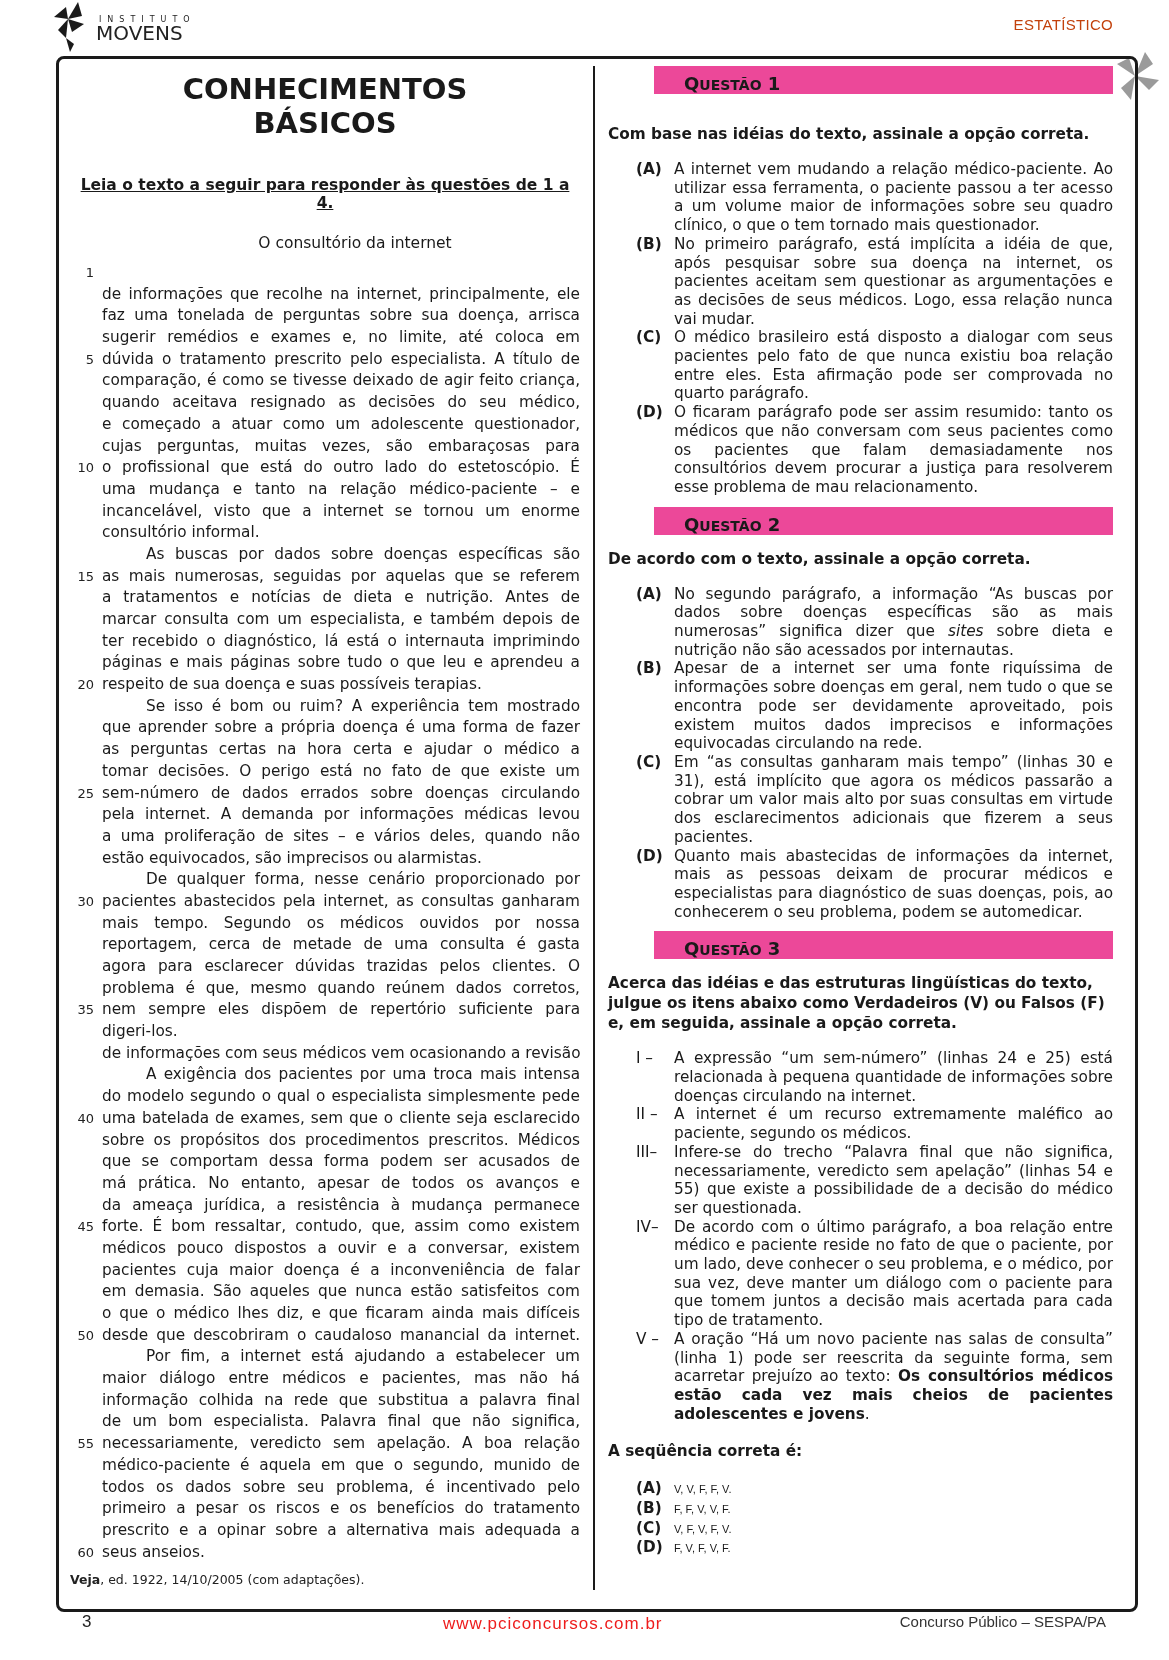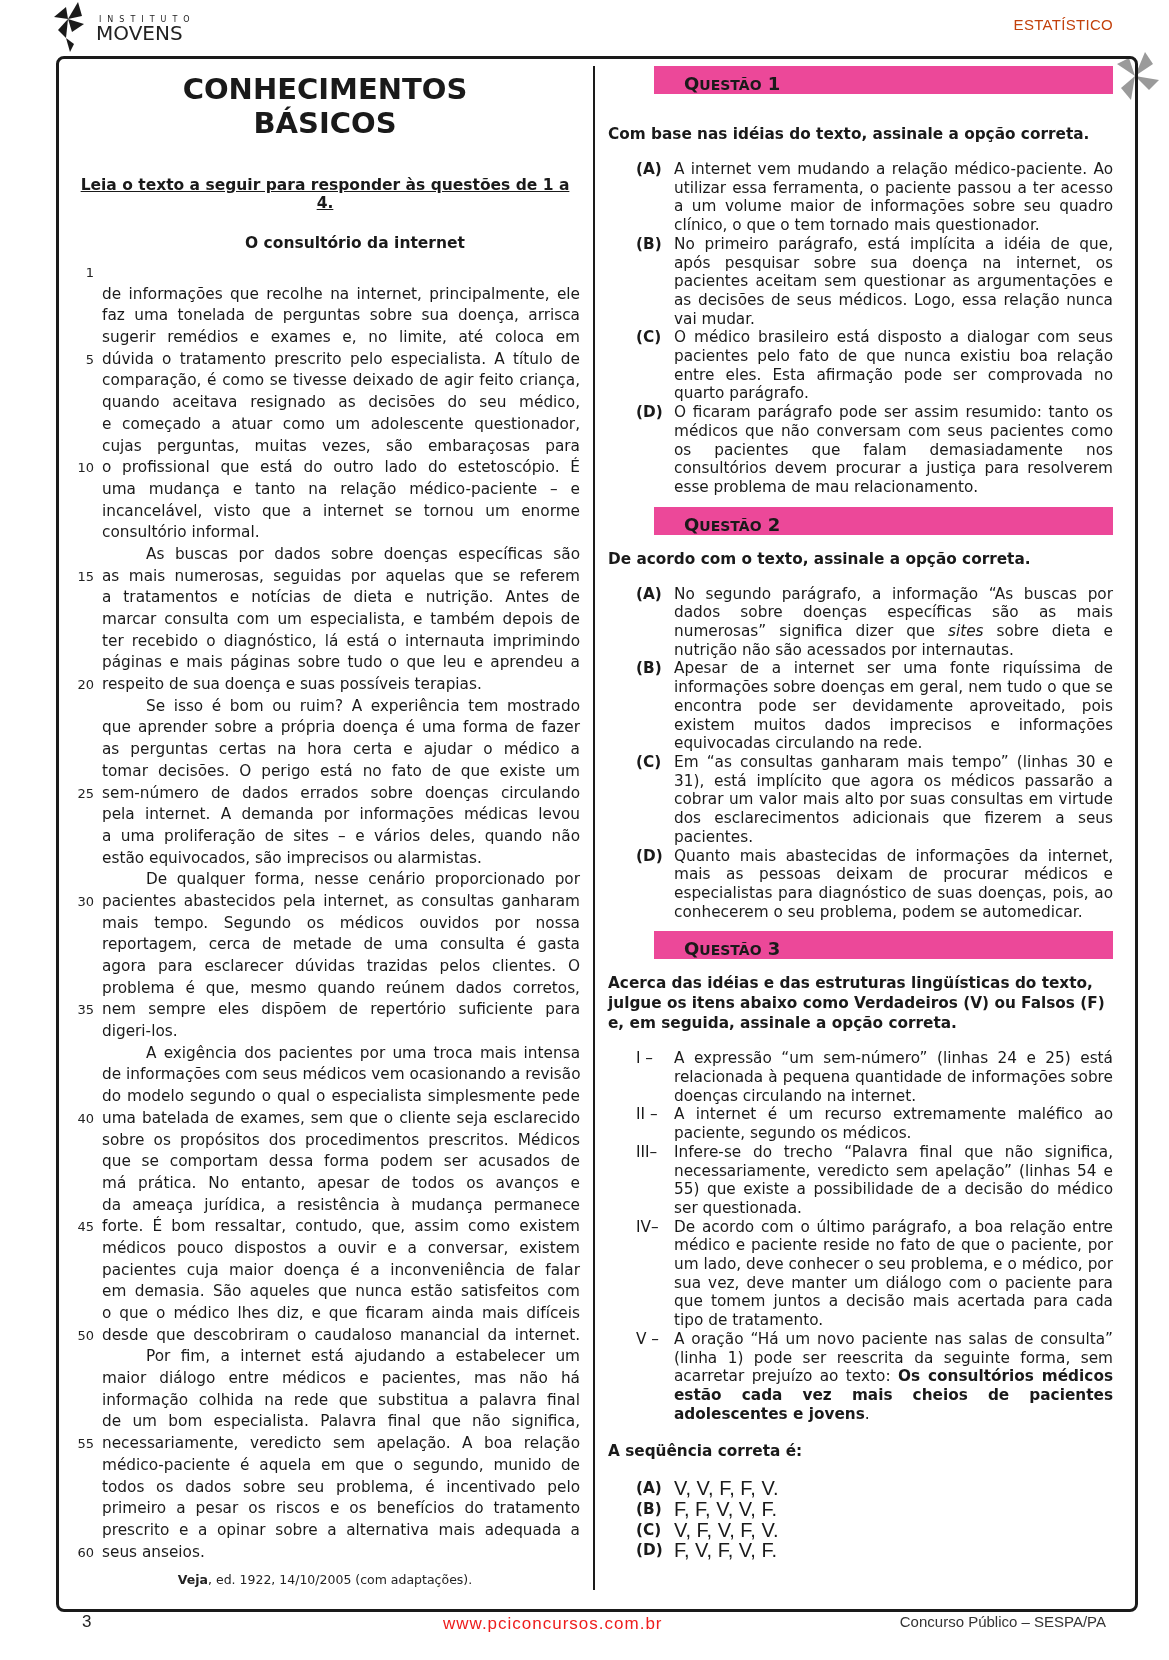--- a/index.html
+++ b/index.html
@@ -22,43 +22,43 @@
            border-top: 3px solid #1a1a1a; border-bottom: 3px solid #1a1a1a;
            border-left: 3px solid #1a1a1a; border-right: 3px solid #1a1a1a;
            border-radius: 8px; border-right-color: #1a1a1a; box-sizing: border-box; }
   .divider { position: absolute; left: 593px; top: 66px; width: 2px; height: 1524px; background: #1a1a1a; }
 
   
   .left { position: absolute; left: 70px; top: 66px; width: 510px; }
   .title { text-align: center; font-weight: bold; font-size: 29px; line-height: 34px; margin-top: 6px;
            font-family: "DejaVu Sans", sans-serif; color: #1a1a1a; }
   .intro { text-align: center; font-weight: bold; font-size: 15.5px; margin-top: 36px; text-decoration: underline; }
-  .text-title { text-align: center; font-weight: bold; font-size: 15.5px; margin-top: 22px; margin-left: 60px; }
+  .text-title { text-align: center; font-weight: normal; font-size: 15.5px; margin-top: 22px; margin-left: 60px; }
 
   .passage { position: absolute; left: 70px; top: 262px; width: 510px; }
   .pline { position: relative; height: 21.7px; line-height: 21.7px; font-size: 15.3px; }
   .pline .ln { position: absolute; left: 0; width: 24px; text-align: right; font-size: 13px; color: #222; }
   .pline .tx { position: absolute; left: 32px; right: 0; text-align: justify; text-align-last: justify; white-space: nowrap; }
   .pline .tx.last { text-align-last: left; }
   .pline .tx.indent { left: 76px; }
 
-  .source { position: absolute; left: 70px; top: 1572px; width: 510px; text-align: center; font-size: 12.5px; color: #222; }
+  .source { position: absolute; left: 70px; top: 1572px; width: 510px; text-align: left; font-size: 12.5px; color: #222; }
   .source b { font-weight: bold; }
 
   
   .right { position: absolute; left: 608px; top: 66px; width: 505px; }
   .qbar { background: #ec4899; height: 28px; position: relative; margin-left: 46px; }
   .qbar span { position: absolute; left: 30px; top: 7px; font-weight: bold; font-size: 18px; }
   .qbar .small { font-size: 14px; }
   .stem { font-weight: bold; font-size: 15.3px; line-height: 20px; margin-top: 12px; }
   .opts { margin-top: 16px; margin-left: 28px; }
   .opt { position: relative; padding-left: 38px; font-size: 15.3px; line-height: 18.7px; text-align: justify; }
   .opt .lbl { position: absolute; left: 0; top: 0; font-weight: bold; }
   .roman .lbl { font-weight: normal; }
-  .ans { font-family: "Liberation Sans", sans-serif; font-size: 20px; }
+  .ans { font-family: "Liberation Sans", sans-serif; font-size: 11px; }
 
   .footer-page { position: absolute; left: 82px; top: 1612px; font-size: 17px; font-family: "Liberation Sans", sans-serif; color: #222; }
   .footer-url { position: absolute; left: 443px; top: 1614px; font-size: 17px; color: #ee1c1c; font-family: "Liberation Sans", sans-serif; letter-spacing: 1px; }
   .footer-right { position: absolute; right: 63px; top: 1613px; font-size: 15px; color: #333; font-family: "Liberation Sans", sans-serif; }
 </style>
 </head>
 <body>
 
 <div class="logo">
   <svg class="mark" viewBox="0 0 30 50">
@@ -230,25 +230,25 @@
     <div class="pline">
       <span class="ln">35</span>
       <span class="tx">nem sempre eles dispõem de repertório suficiente para</span>
     </div>
     <div class="pline">
       <span class="ln"></span>
       <span class="tx last">digeri-los.</span>
     </div>
     <div class="pline">
       <span class="ln"></span>
+      <span class="tx">de informações com seus médicos vem ocasionando a revisão</span>
+    </div>
+    <div class="pline">
+      <span class="ln"></span>
       <span class="tx indent">A exigência dos pacientes por uma troca mais intensa</span>
-    </div>
-    <div class="pline">
-      <span class="ln"></span>
-      <span class="tx">de informações com seus médicos vem ocasionando a revisão</span>
     </div>
     <div class="pline">
       <span class="ln"></span>
       <span class="tx">do modelo segundo o qual o especialista simplesmente pede</span>
     </div>
     <div class="pline">
       <span class="ln">40</span>
       <span class="tx">uma batelada de exames, sem que o cliente seja esclarecido</span>
     </div>
     <div class="pline">

